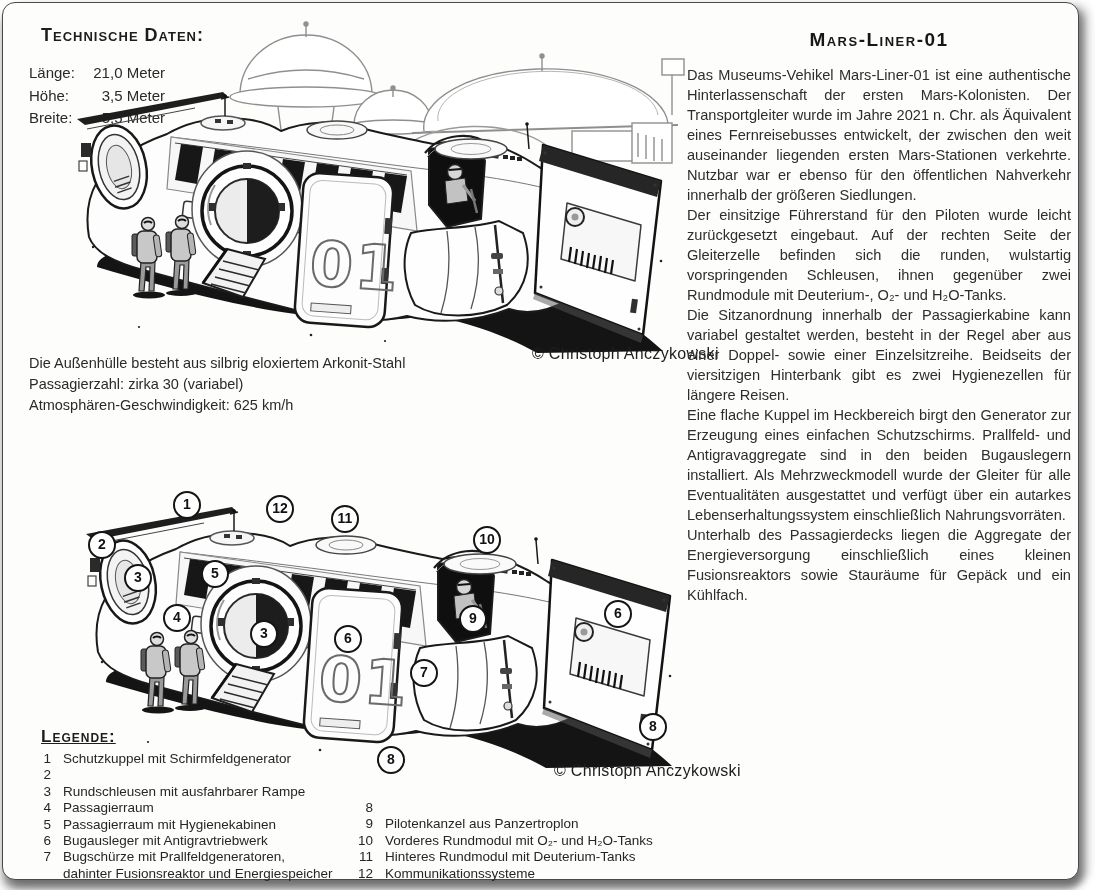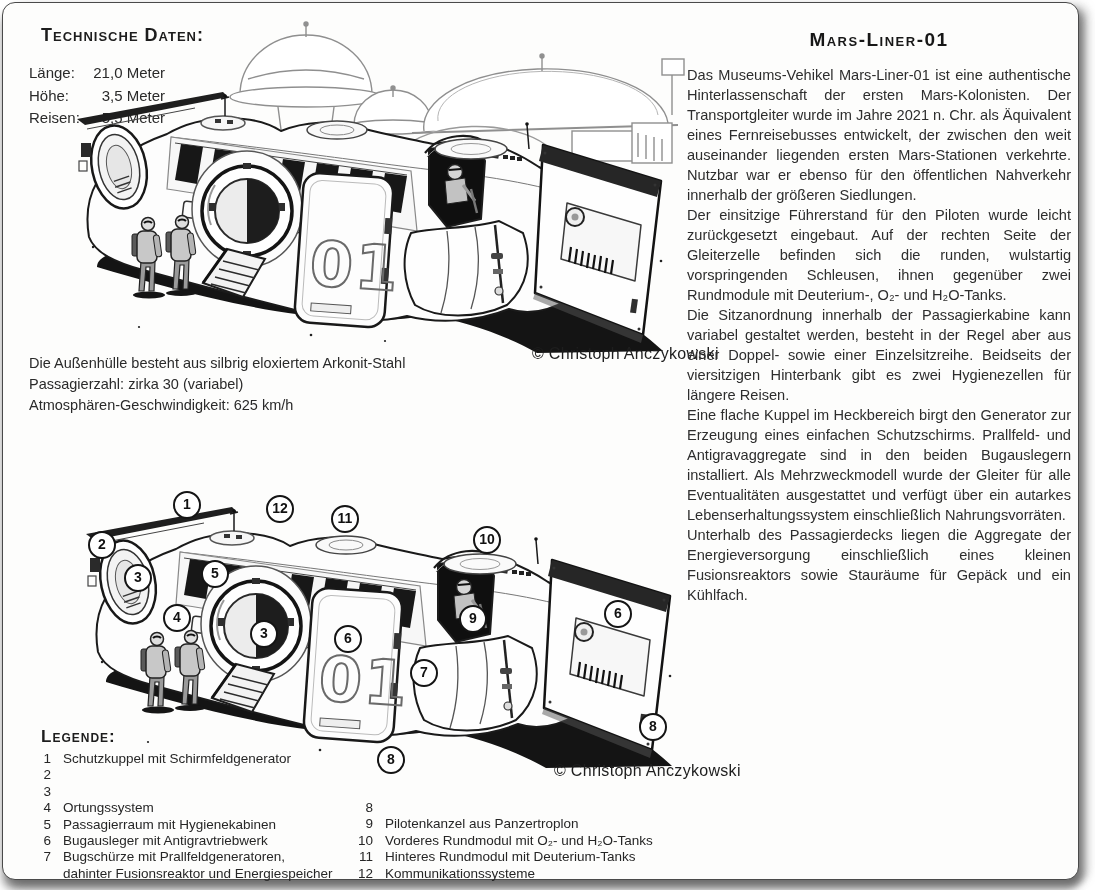--- a/index.html
+++ b/index.html
@@ -32,21 +32,21 @@
   .credit-bottom{left:470px;top:280px;}
   
   .caption{position:absolute;left:26px;top:350px;font-size:14.5px;line-height:21px;color:#2a2a2a;}
   
   .desc{position:absolute;left:684px;top:14px;width:384px;}
   .desc h1{font-size:19px;letter-spacing:1.5px;text-align:center;color:#171717;}
   .desc .body{margin-top:14px;font-size:14.6px;line-height:20px;text-align:justify;color:#2d2d2d;}
   .desc p{margin:0;}
   
   .legend-h{position:absolute;left:26px;top:712px;}
-  .legend-h h2{font-size:17px;letter-spacing:1px;}
+  .legend-h h2{font-size:17px;letter-spacing:1px;text-decoration:underline;}
   .legend-col{position:absolute;font-size:13.5px;line-height:16.4px;color:#262626;}
   .legend-col1{left:26px;top:748px;width:330px;}
   .legend-col2{left:348px;top:797px;width:340px;}
   .legend-row{display:flex;}
   .legend-row .lnum{width:22px;text-align:right;margin-right:12px;flex:none;}
   
   .callout-layer{position:absolute;left:0;top:0;width:100%;height:100%;}
   .callout{
     position:absolute;box-sizing:border-box;width:28px;height:28px;margin:-14px 0 0 -14px;
     border:2.5px solid #141414;border-radius:50%;background:#fff;
@@ -227,21 +227,21 @@
     <div class="tech-rows">
       <div class="tech-row">
         <span class="tl">Länge:</span>
         <span class="tv">21,0 Meter</span>
       </div>
       <div class="tech-row">
         <span class="tl">Höhe:</span>
         <span class="tv">3,5 Meter</span>
       </div>
       <div class="tech-row">
-        <span class="tl">Reisen:</span>
+        <span class="tl">Breite:</span>
         <span class="tv">5,5 Meter</span>
       </div>
     </div>
   </section>
 
   <figure class="illo illo-top" style="margin:0">
     <svg width="615" height="345" viewBox="0 0 615 345">
       <g stroke="#8f8f8f" stroke-width="1.4" fill="#ffffff">
         <g>
           <path d="M 168,80 A 66,60 0 0 1 300,80"></path>
@@ -330,24 +330,25 @@
     <div class="legend-col legend-col1">
       <div class="legend-row">
           <span class="lnum">1</span>
           <span class="ltext">Schutzkuppel mit Schirmfeldgenerator</span>
         </div>
       <div class="legend-row">
           <span class="lnum">2</span>
         </div>
       <div class="legend-row">
           <span class="lnum">3</span>
+          <span class="ltext">Rundschleusen mit ausfahrbarer Rampe</span>
         </div>
       <div class="legend-row">
           <span class="lnum">4</span>
-          <span class="ltext">Ortungssystem</span>
+          <span class="ltext">Passagierraum</span>
         </div>
       <div class="legend-row">
           <span class="lnum">5</span>
           <span class="ltext">Passagierraum mit Hygienekabinen</span>
         </div>
       <div class="legend-row">
           <span class="lnum">6</span>
           <span class="ltext">Bugausleger mit Antigravtriebwerk</span>
         </div>
       <div class="legend-row">

